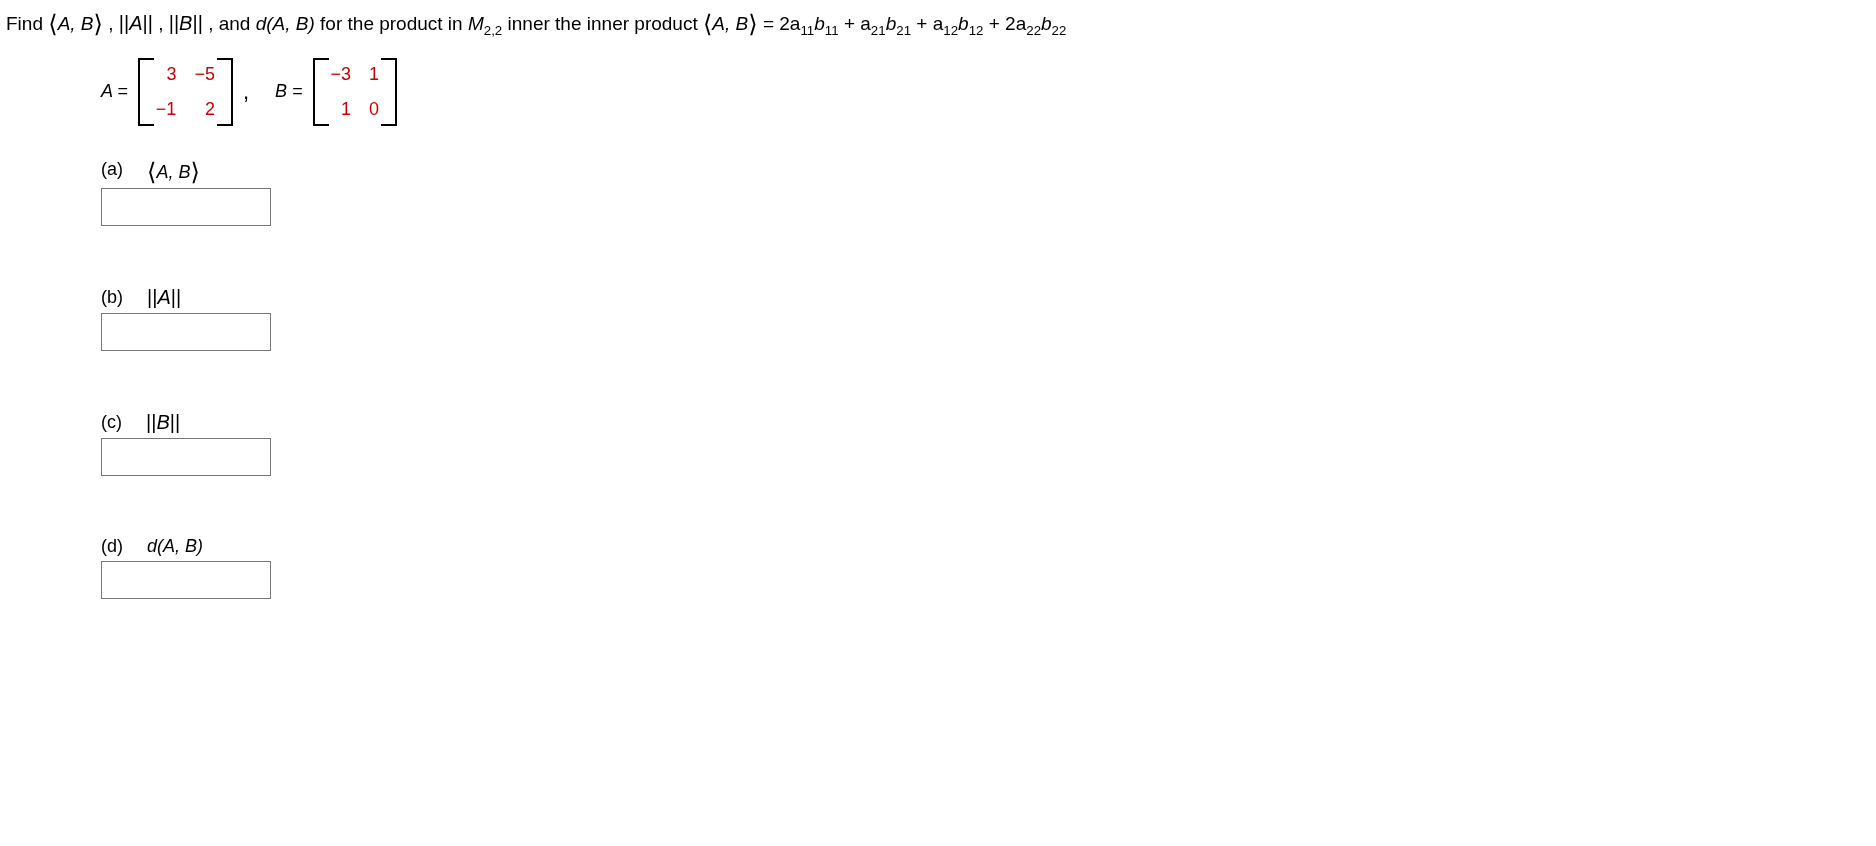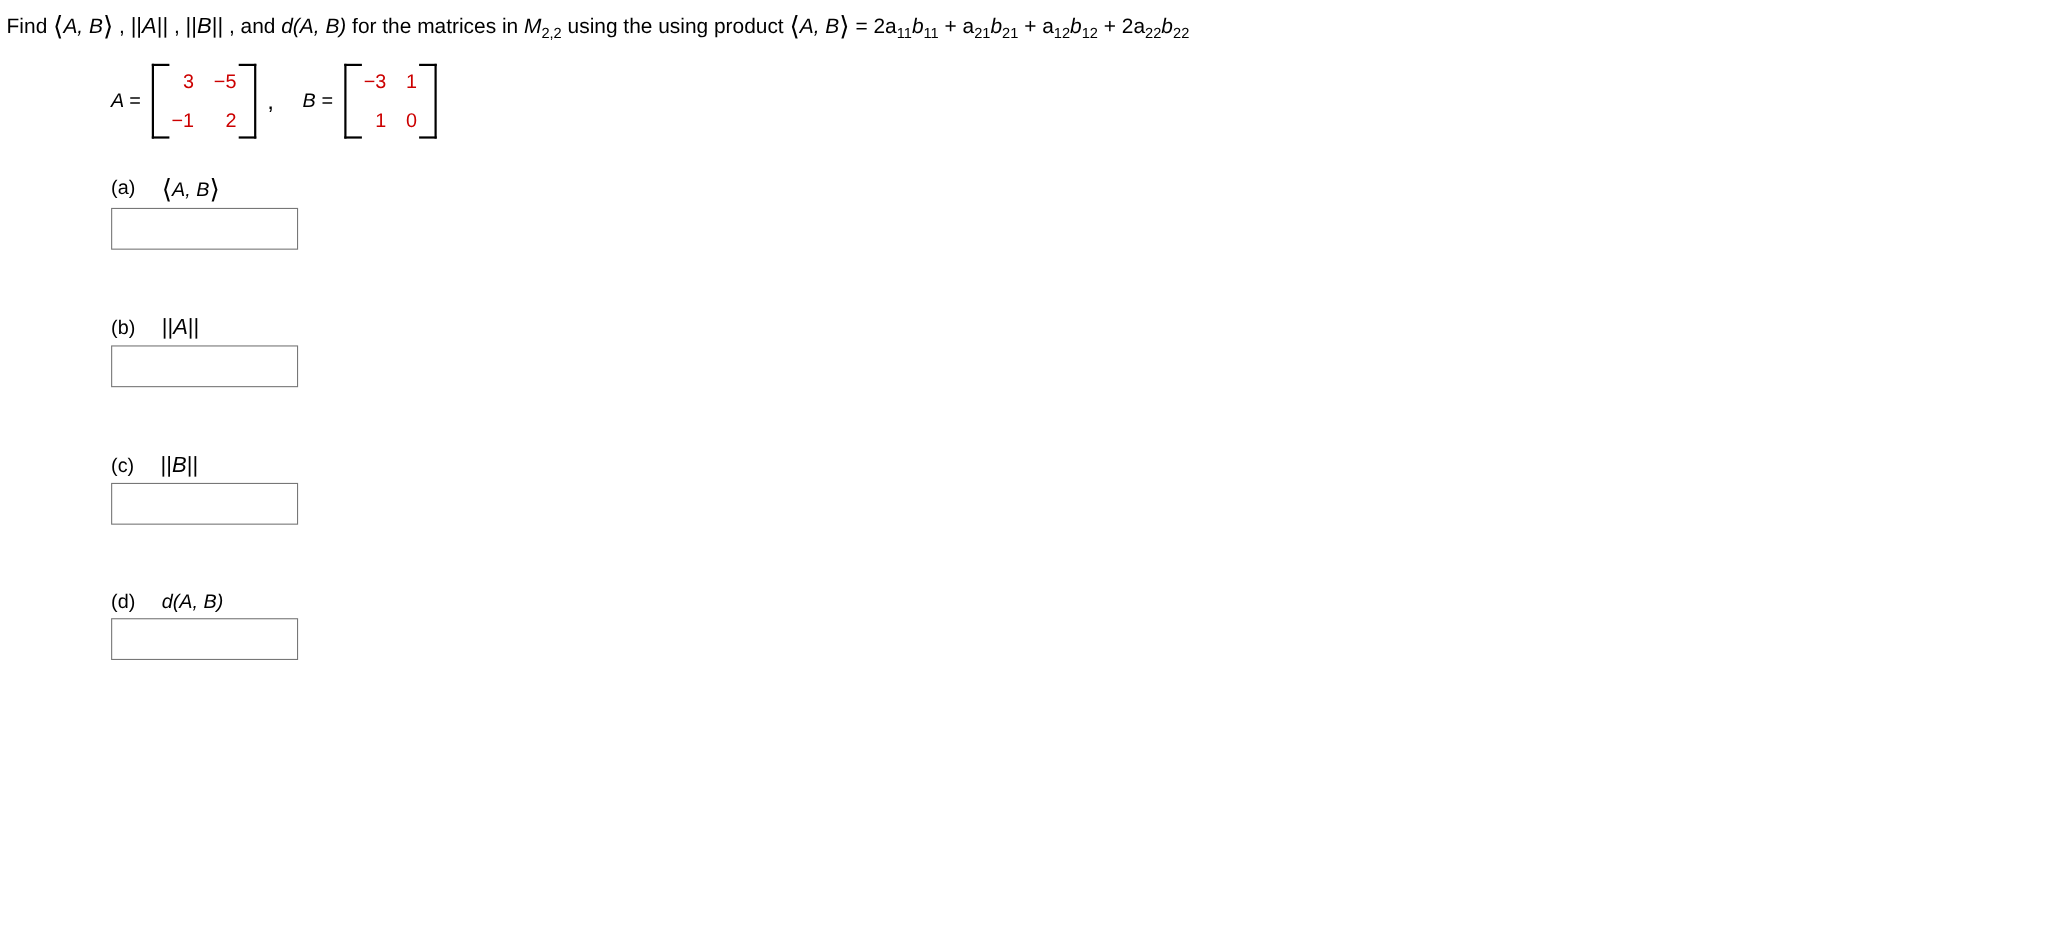--- a/index.html
+++ b/index.html
@@ -81,23 +81,23 @@
 
 <div class="prompt">
   <span>Find   </span>
   <span class="angle">⟨</span><span class="italic">A, B</span><span class="angle">⟩</span>
   <span> ,  </span>
   <span class="norm">||<span class="italic">A</span>||</span>
   <span> ,  </span>
   <span class="norm">||<span class="italic">B</span>||</span>
   <span> , and </span>
   <span class="italic">d(A, B)</span>
-  <span>  for the matrices in  </span>
+  <span>  for the product in  </span>
   <span class="italic">M</span><sub>2,2</sub>
-  <span>  using the using product   </span>
+  <span>  inner the inner product   </span>
   <span class="angle">⟨</span><span class="italic">A, B</span><span class="angle">⟩</span>
   <span><span>  =  2a</span><sub>11</sub><span class="italic">b</span><sub>11</sub><span> + a</span><sub>21</sub><span class="italic">b</span><sub>21</sub><span> + a</span><sub>12</sub><span class="italic">b</span><sub>12</sub><span> + 2a</span><sub>22</sub><span class="italic">b</span><sub>22</sub></span>
 </div>
 
 <div class="content-indent">
 
   <div class="matrices-row">
     <span class="eq-label">A = </span>
     <span class="matrix">
       <span class="bracket left"></span>

